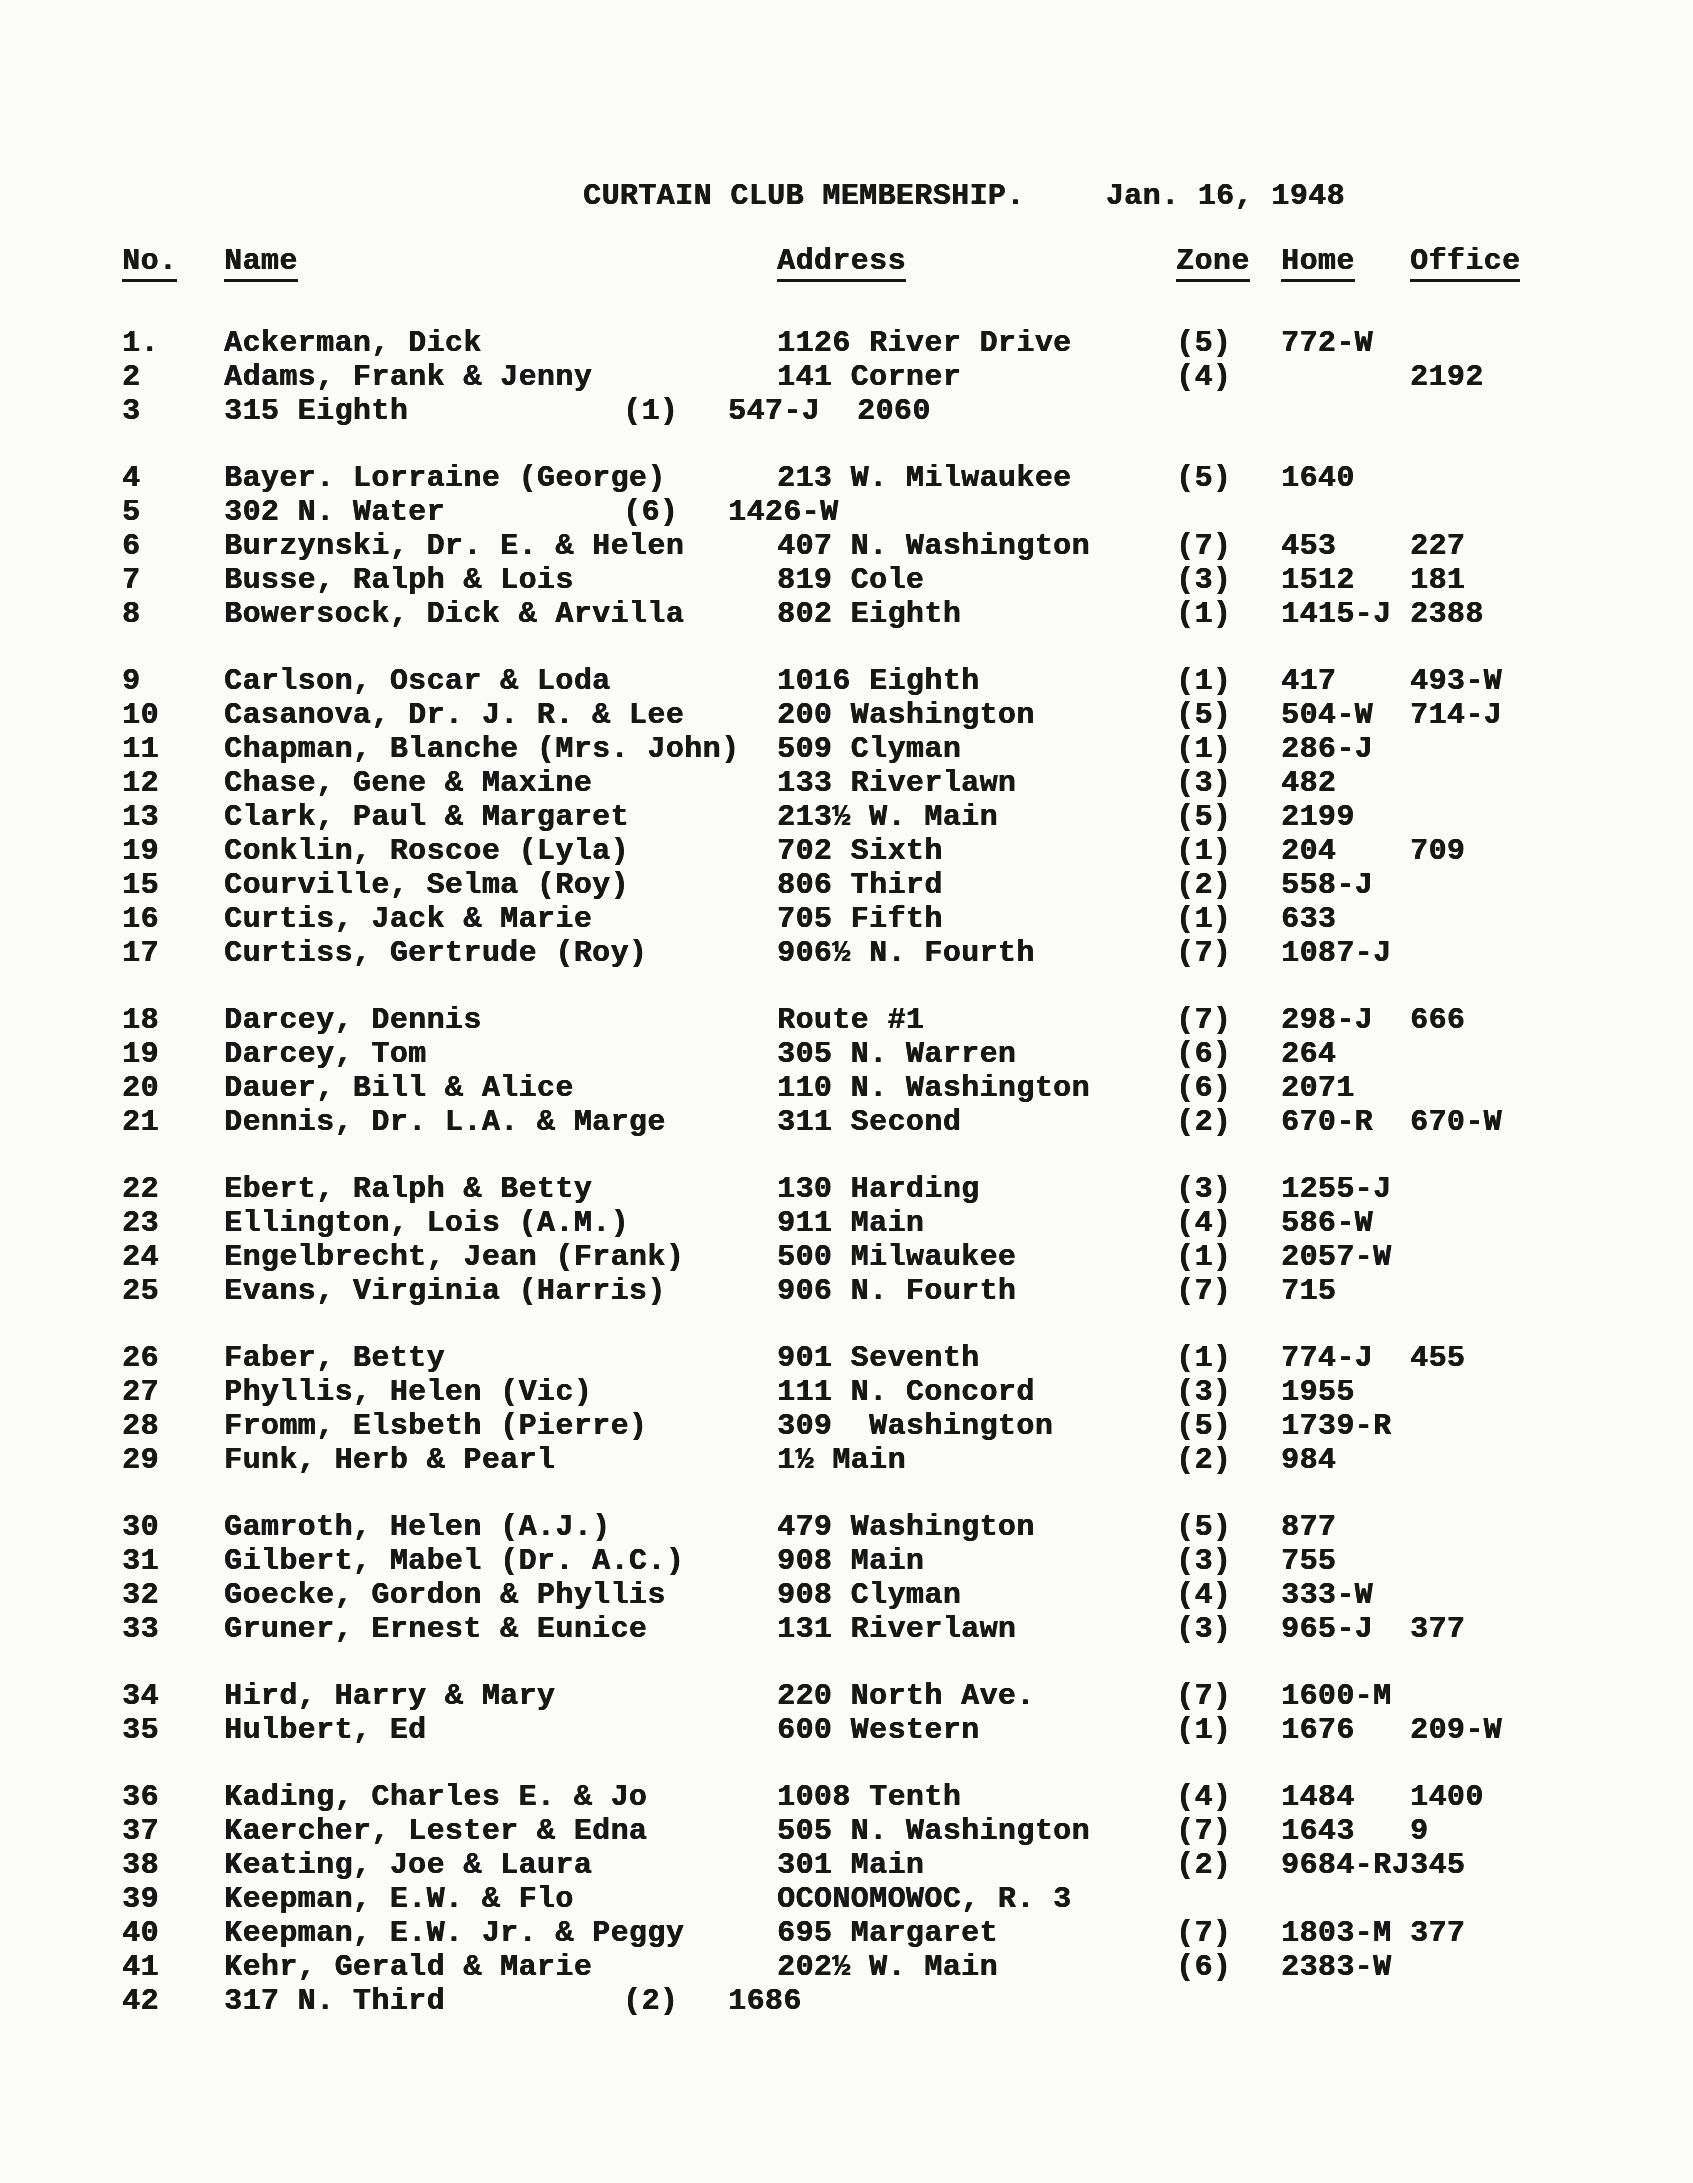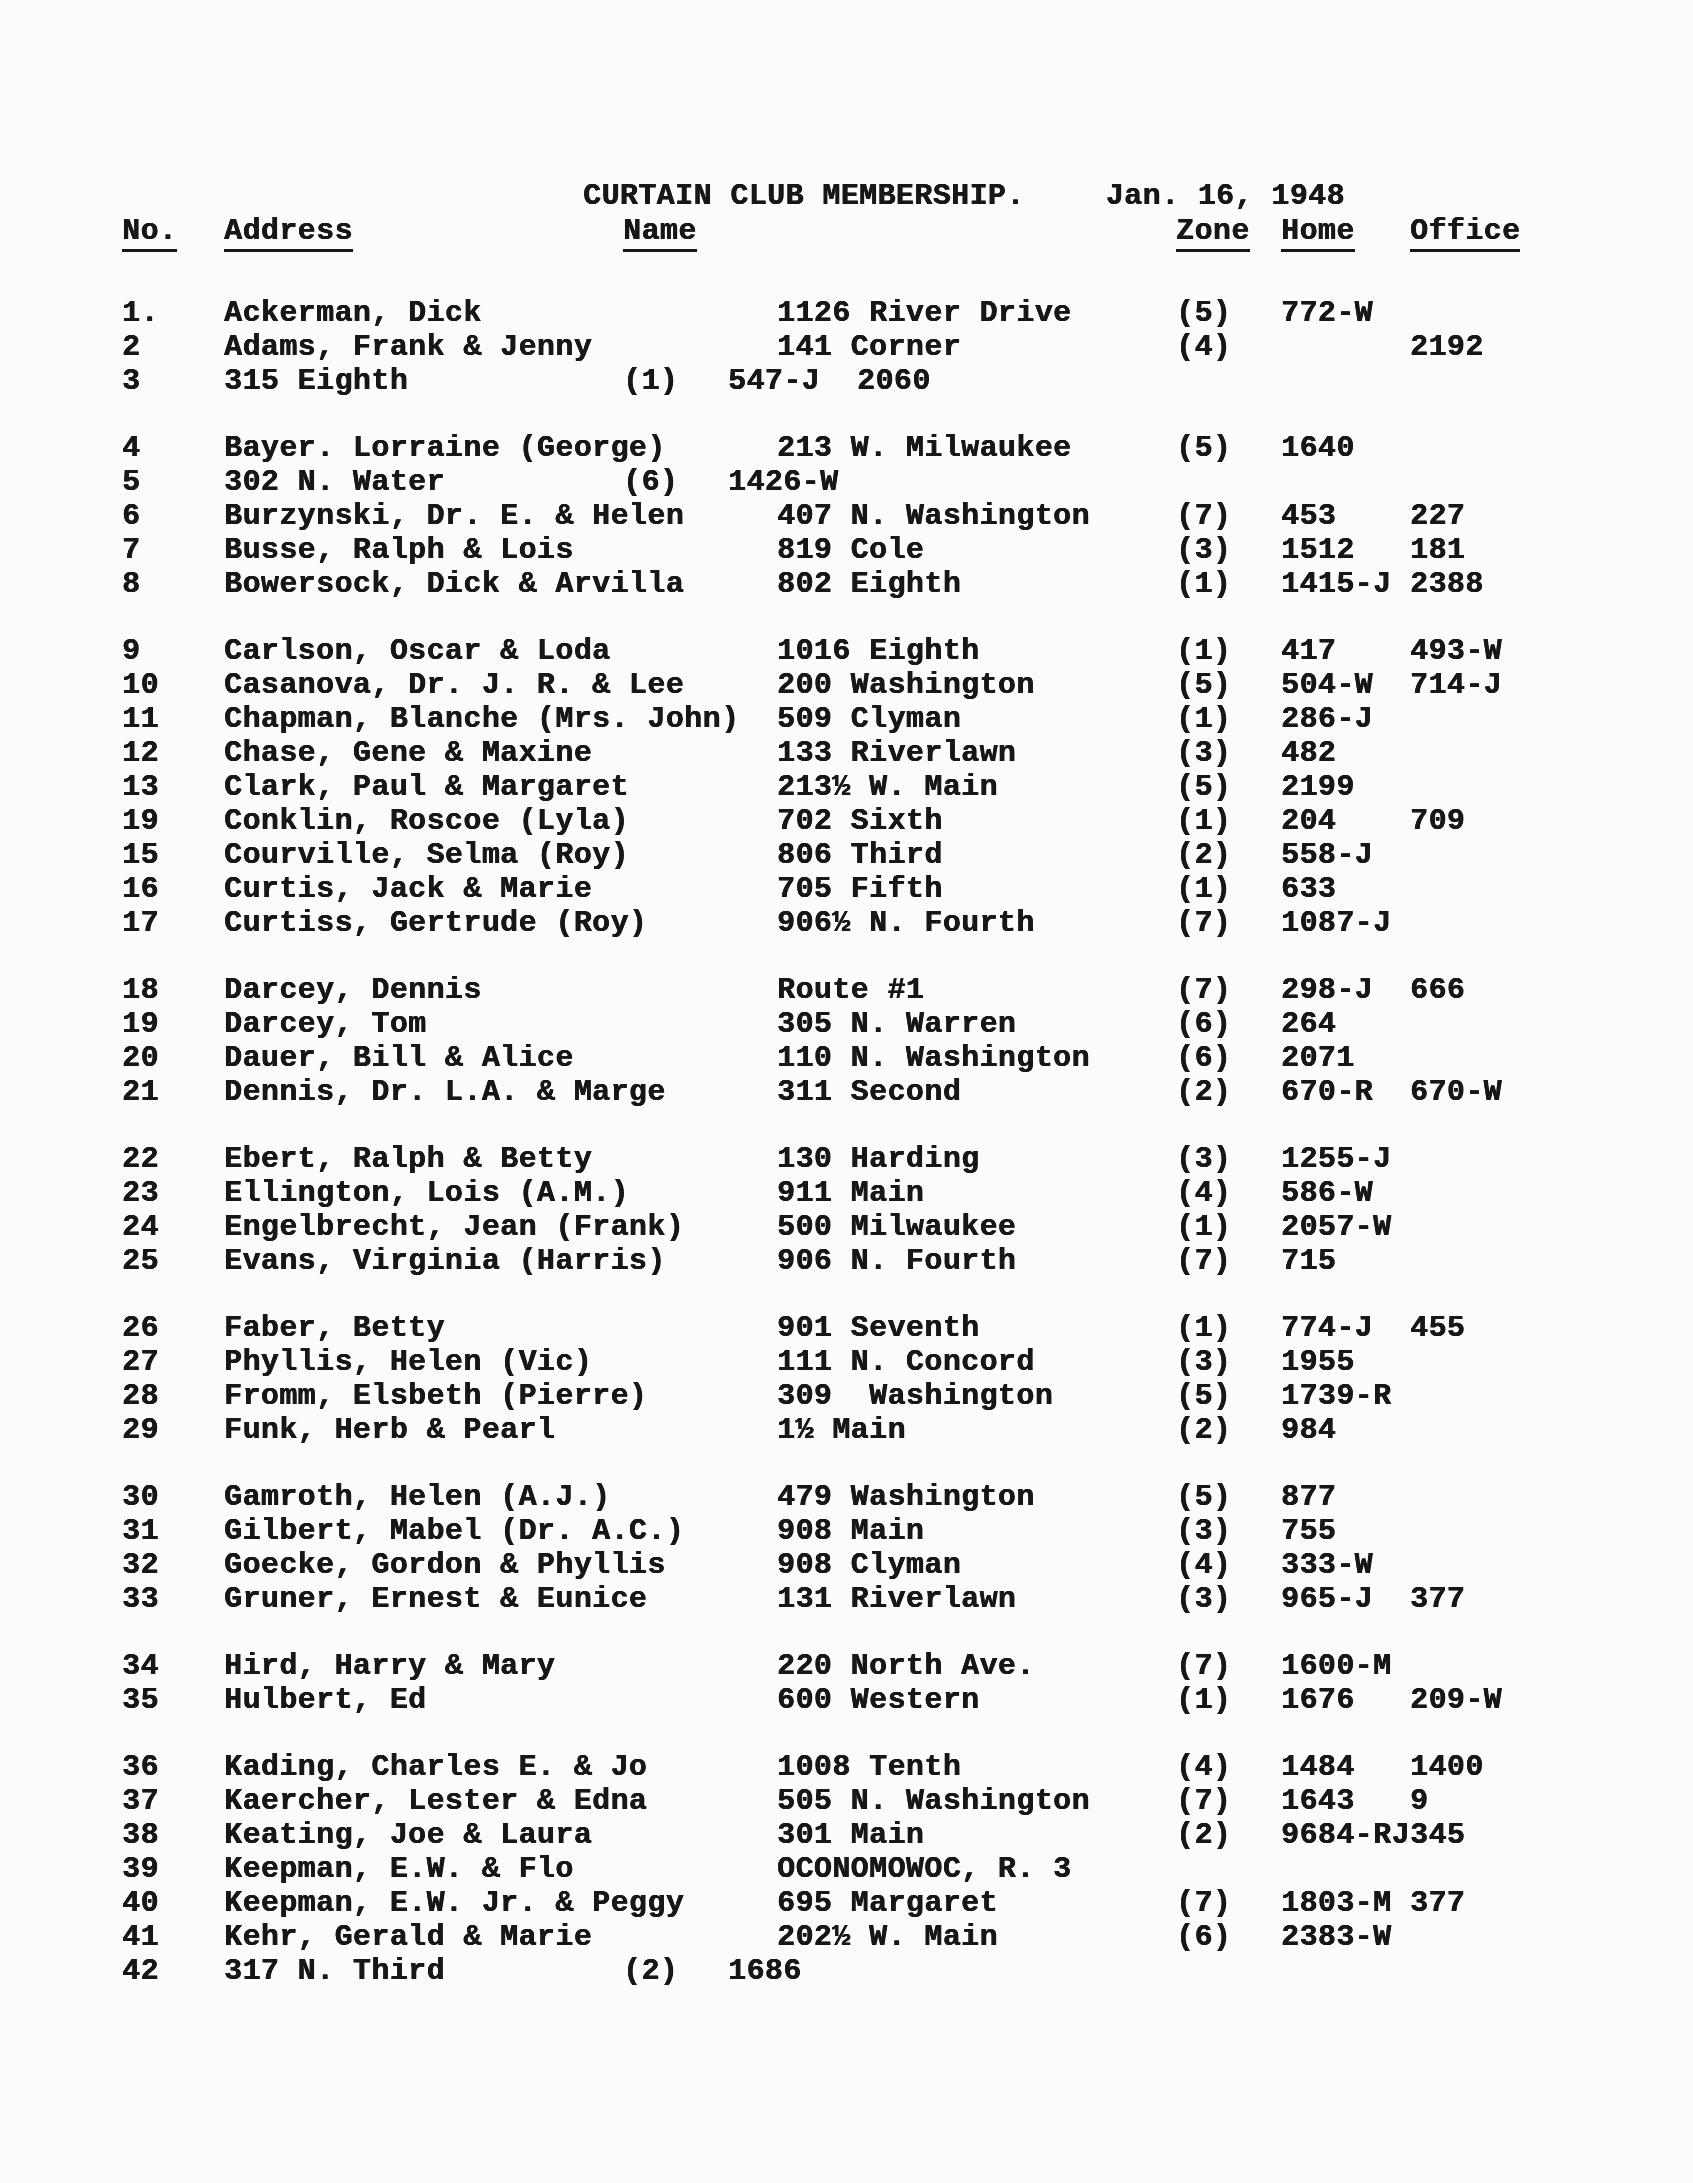--- a/index.html
+++ b/index.html
@@ -39,40 +39,40 @@
     line-height: 34px;
     white-space: pre;
   }
   .col { flex: none; overflow: visible; }
   .col-no     { width: 102px; }
   .col-name   { width: 553px; }
   .col-addr   { width: 399px; }
   .col-zone   { width: 105px; }
   .col-home   { width: 129px; }
   .col-office { width: 164px; }
-  .header-row { }
+  .header-row { margin-top: 30px; }
   .header-row .hd {
     display: inline-block;
     border-bottom: 3.8px solid #171717;
     padding-bottom: 0.8px;
   }
   #rows { margin-top: 44px; }
   .group { margin-bottom: 33px; }
 </style>
 </head>
 <body>
 
 <div class="page">
 
   <div class="title-line txt"><span>CURTAIN CLUB MEMBERSHIP.</span><span class="title-gap"></span><span>Jan. 16, 1948</span></div>
 
   <div class="row header-row txt">
     <span class="col col-no"><span class="hd">No.</span></span>
+    <span class="col col-name"><span class="hd">Name</span></span>
     <span class="col col-addr"><span class="hd">Address</span></span>
-    <span class="col col-name"><span class="hd">Name</span></span>
     <span class="col col-zone"><span class="hd">Zone</span></span>
     <span class="col col-home"><span class="hd">Home</span></span>
     <span class="col col-office"><span class="hd">Office</span></span>
   </div>
 
   <div id="rows" class="txt">
       <div class="group">
         <div class="row member-row">
     <span class="col col-no">1.</span>
     <span class="col col-name">Ackerman, Dick</span>

